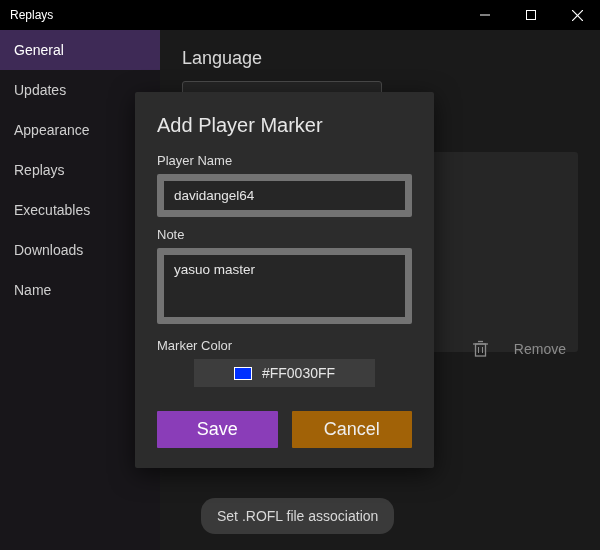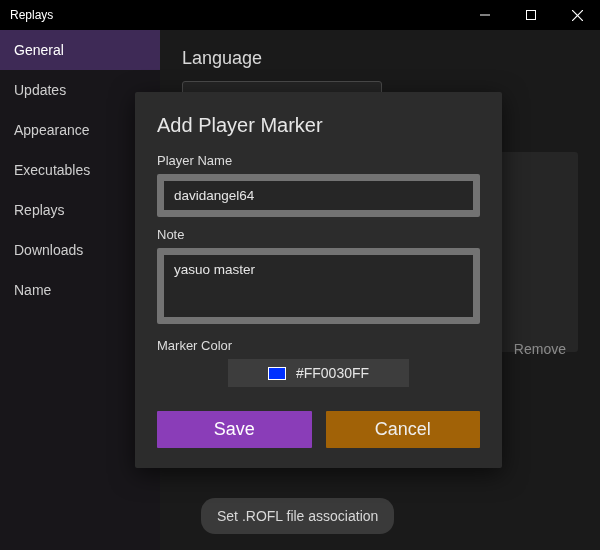--- a/index.html
+++ b/index.html
@@ -59,21 +59,21 @@
   .remove-row svg { stroke: #8c8c8c; }
   .file-assoc-btn {
     position: absolute; left: 22px; top: 468px;
     background: #3a3a3a; color: #d8d8d8;
     padding: 10px 16px; font-size: 14px; border-radius: 14px; margin-left: 19px;
   }
 
   
   .modal {
     position: absolute; left: 135px; top: 92px;
-    width: 367px; background: #2c2c2c; color: #e6e6e6;
+    width: 299px; background: #2c2c2c; color: #e6e6e6;
     padding: 22px 22px 20px; border-radius: 2px;
     box-shadow: 0 6px 24px rgba(0,0,0,0.6);
   }
   .modal h2 {
     font-size: 20px; font-weight: 400; margin-bottom: 16px;
   }
   .field-label { font-size: 13px; margin: 10px 0 6px; color: #ddd; }
   .text-input, .textarea {
     width: 100%; background: #262626; border: 7px solid #737373;
     color: #e6e6e6; font-size: 13.5px; padding: 7px 10px;
@@ -124,22 +124,22 @@
     </div>
   </div>
 </div>
 
 <div class="main">
 
   <div class="sidebar">
     <div class="side-item active"><span>General</span></div>
     <div class="side-item"><span>Updates</span></div>
     <div class="side-item"><span>Appearance</span></div>
+    <div class="side-item"><span>Replays</span></div>
     <div class="side-item"><span>Executables</span></div>
-    <div class="side-item"><span>Replays</span></div>
     <div class="side-item"><span>Downloads</span></div>
     <div class="side-item"><span>Name</span></div>
   </div>
 
   <div class="content">
     <div class="section-title">Language</div>
     <div class="select">
       <span>English</span>
       <span class="chev">
         <svg width="12" height="12" viewBox="0 0 12 12" fill="none">

